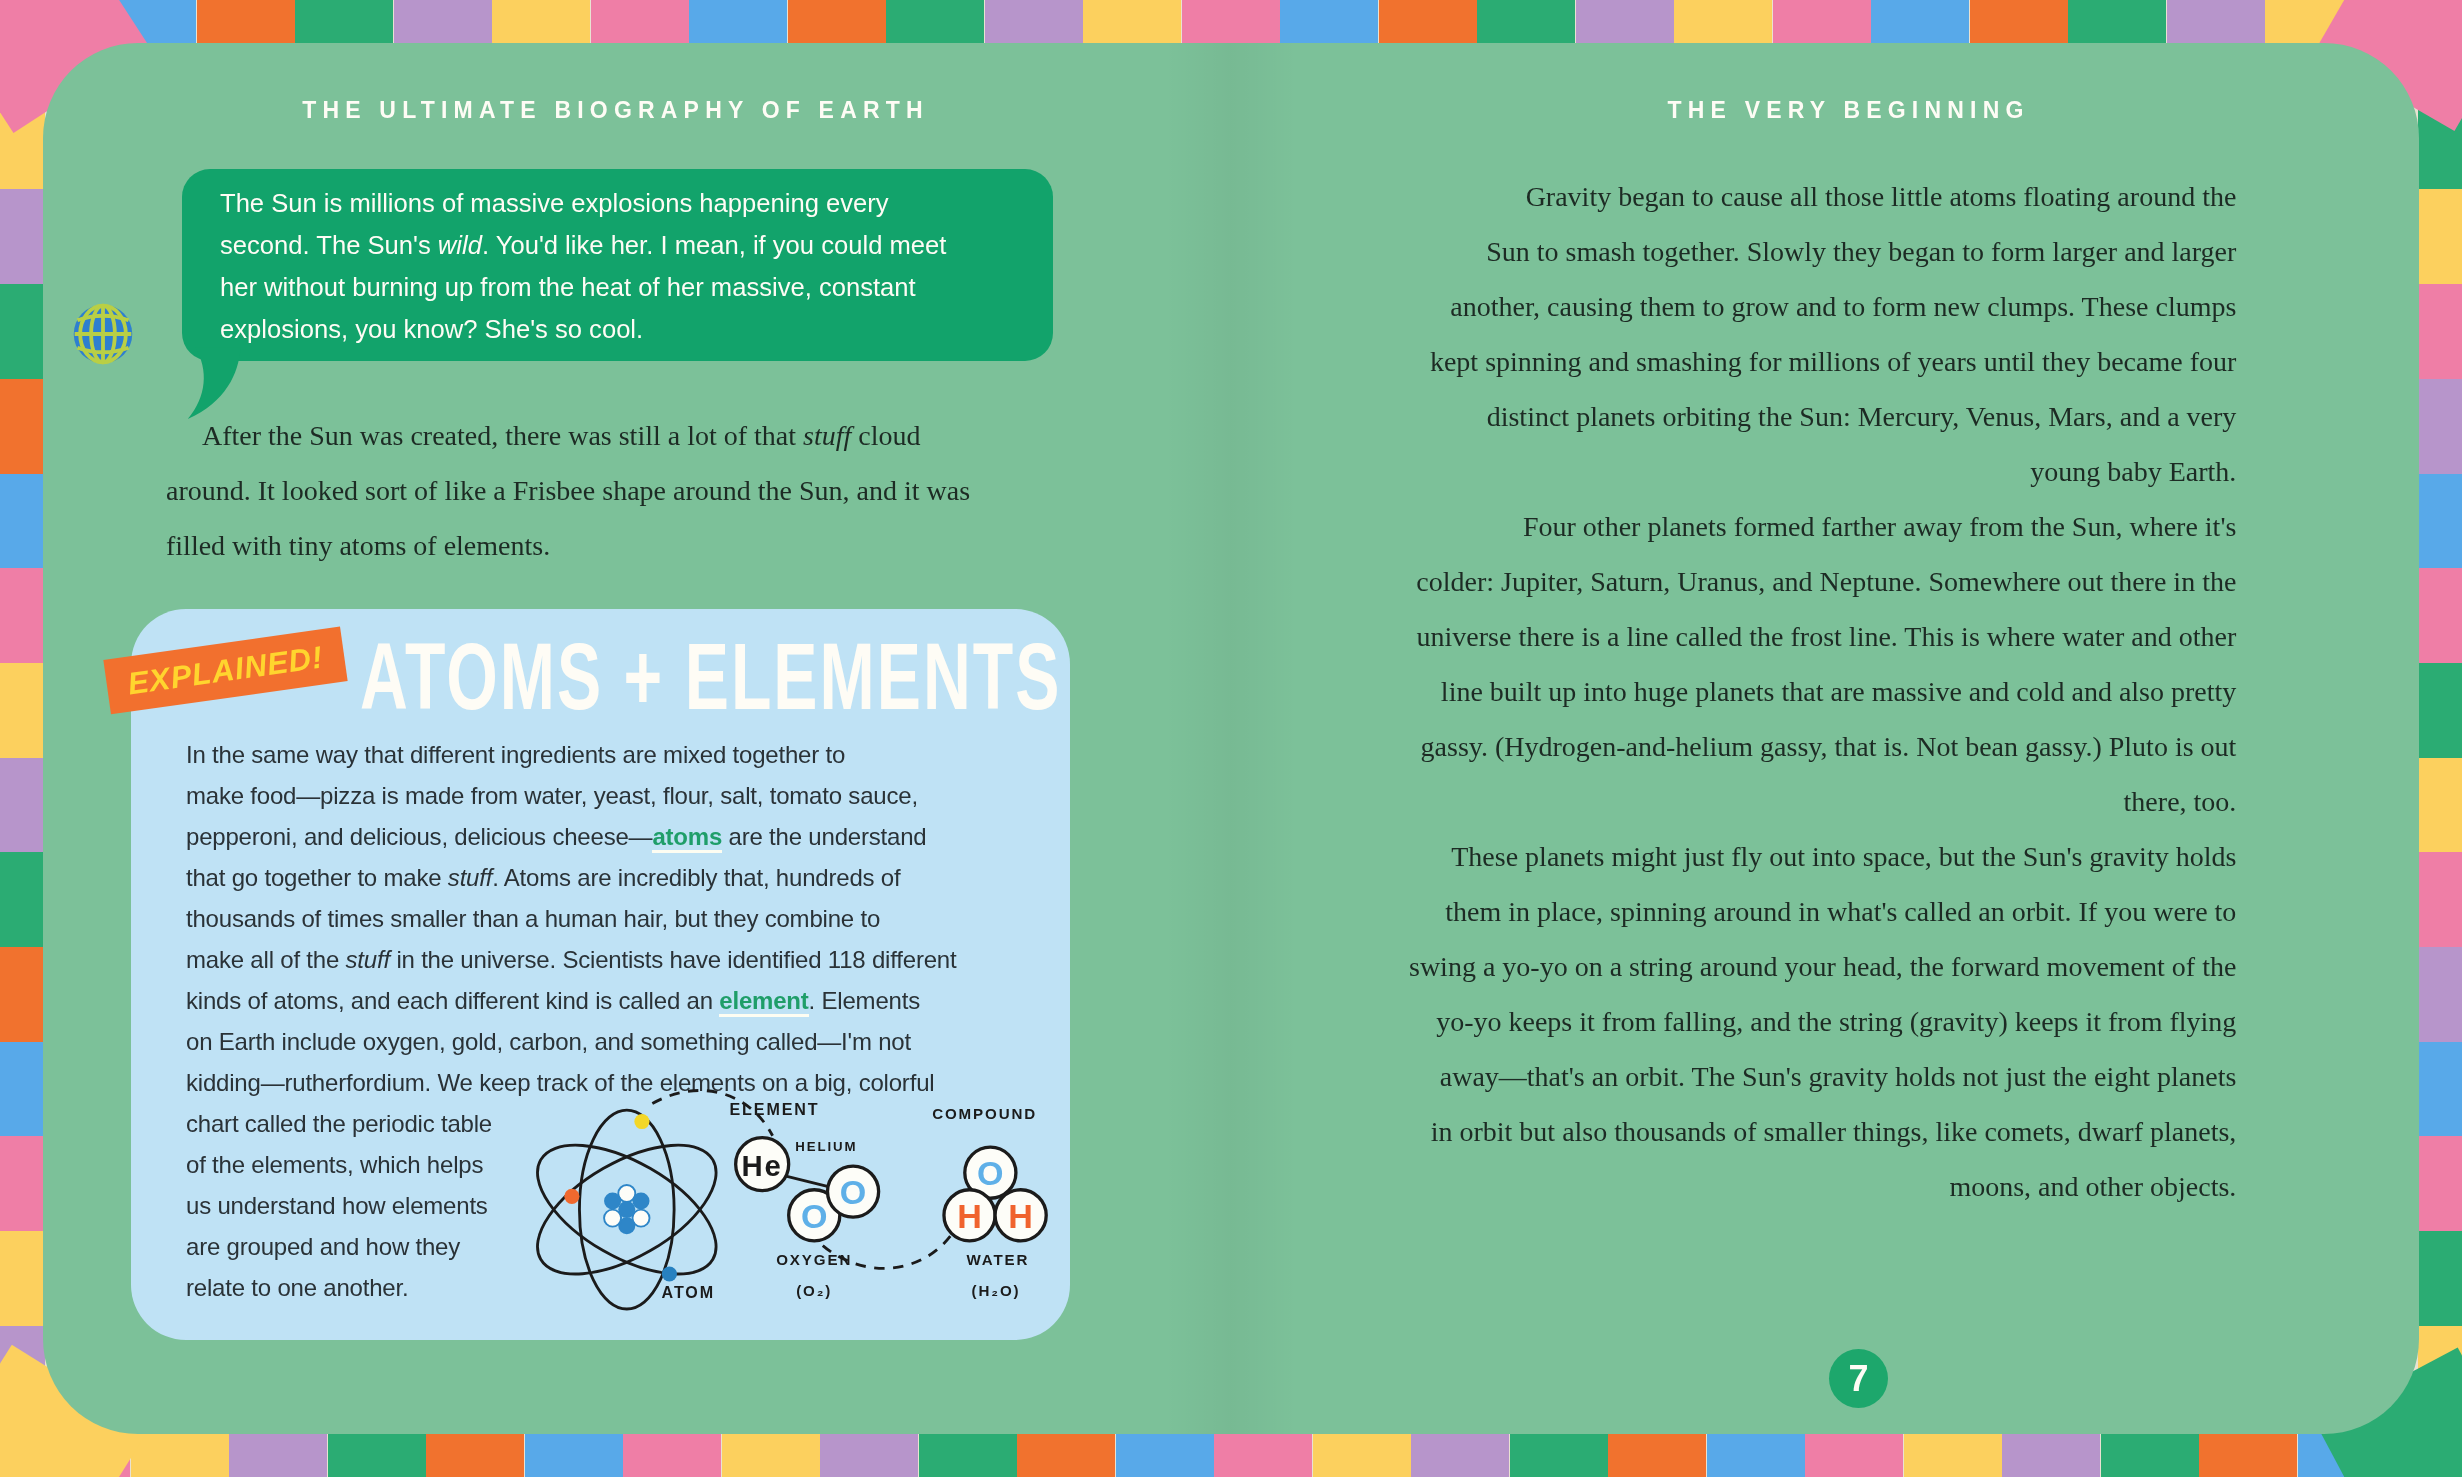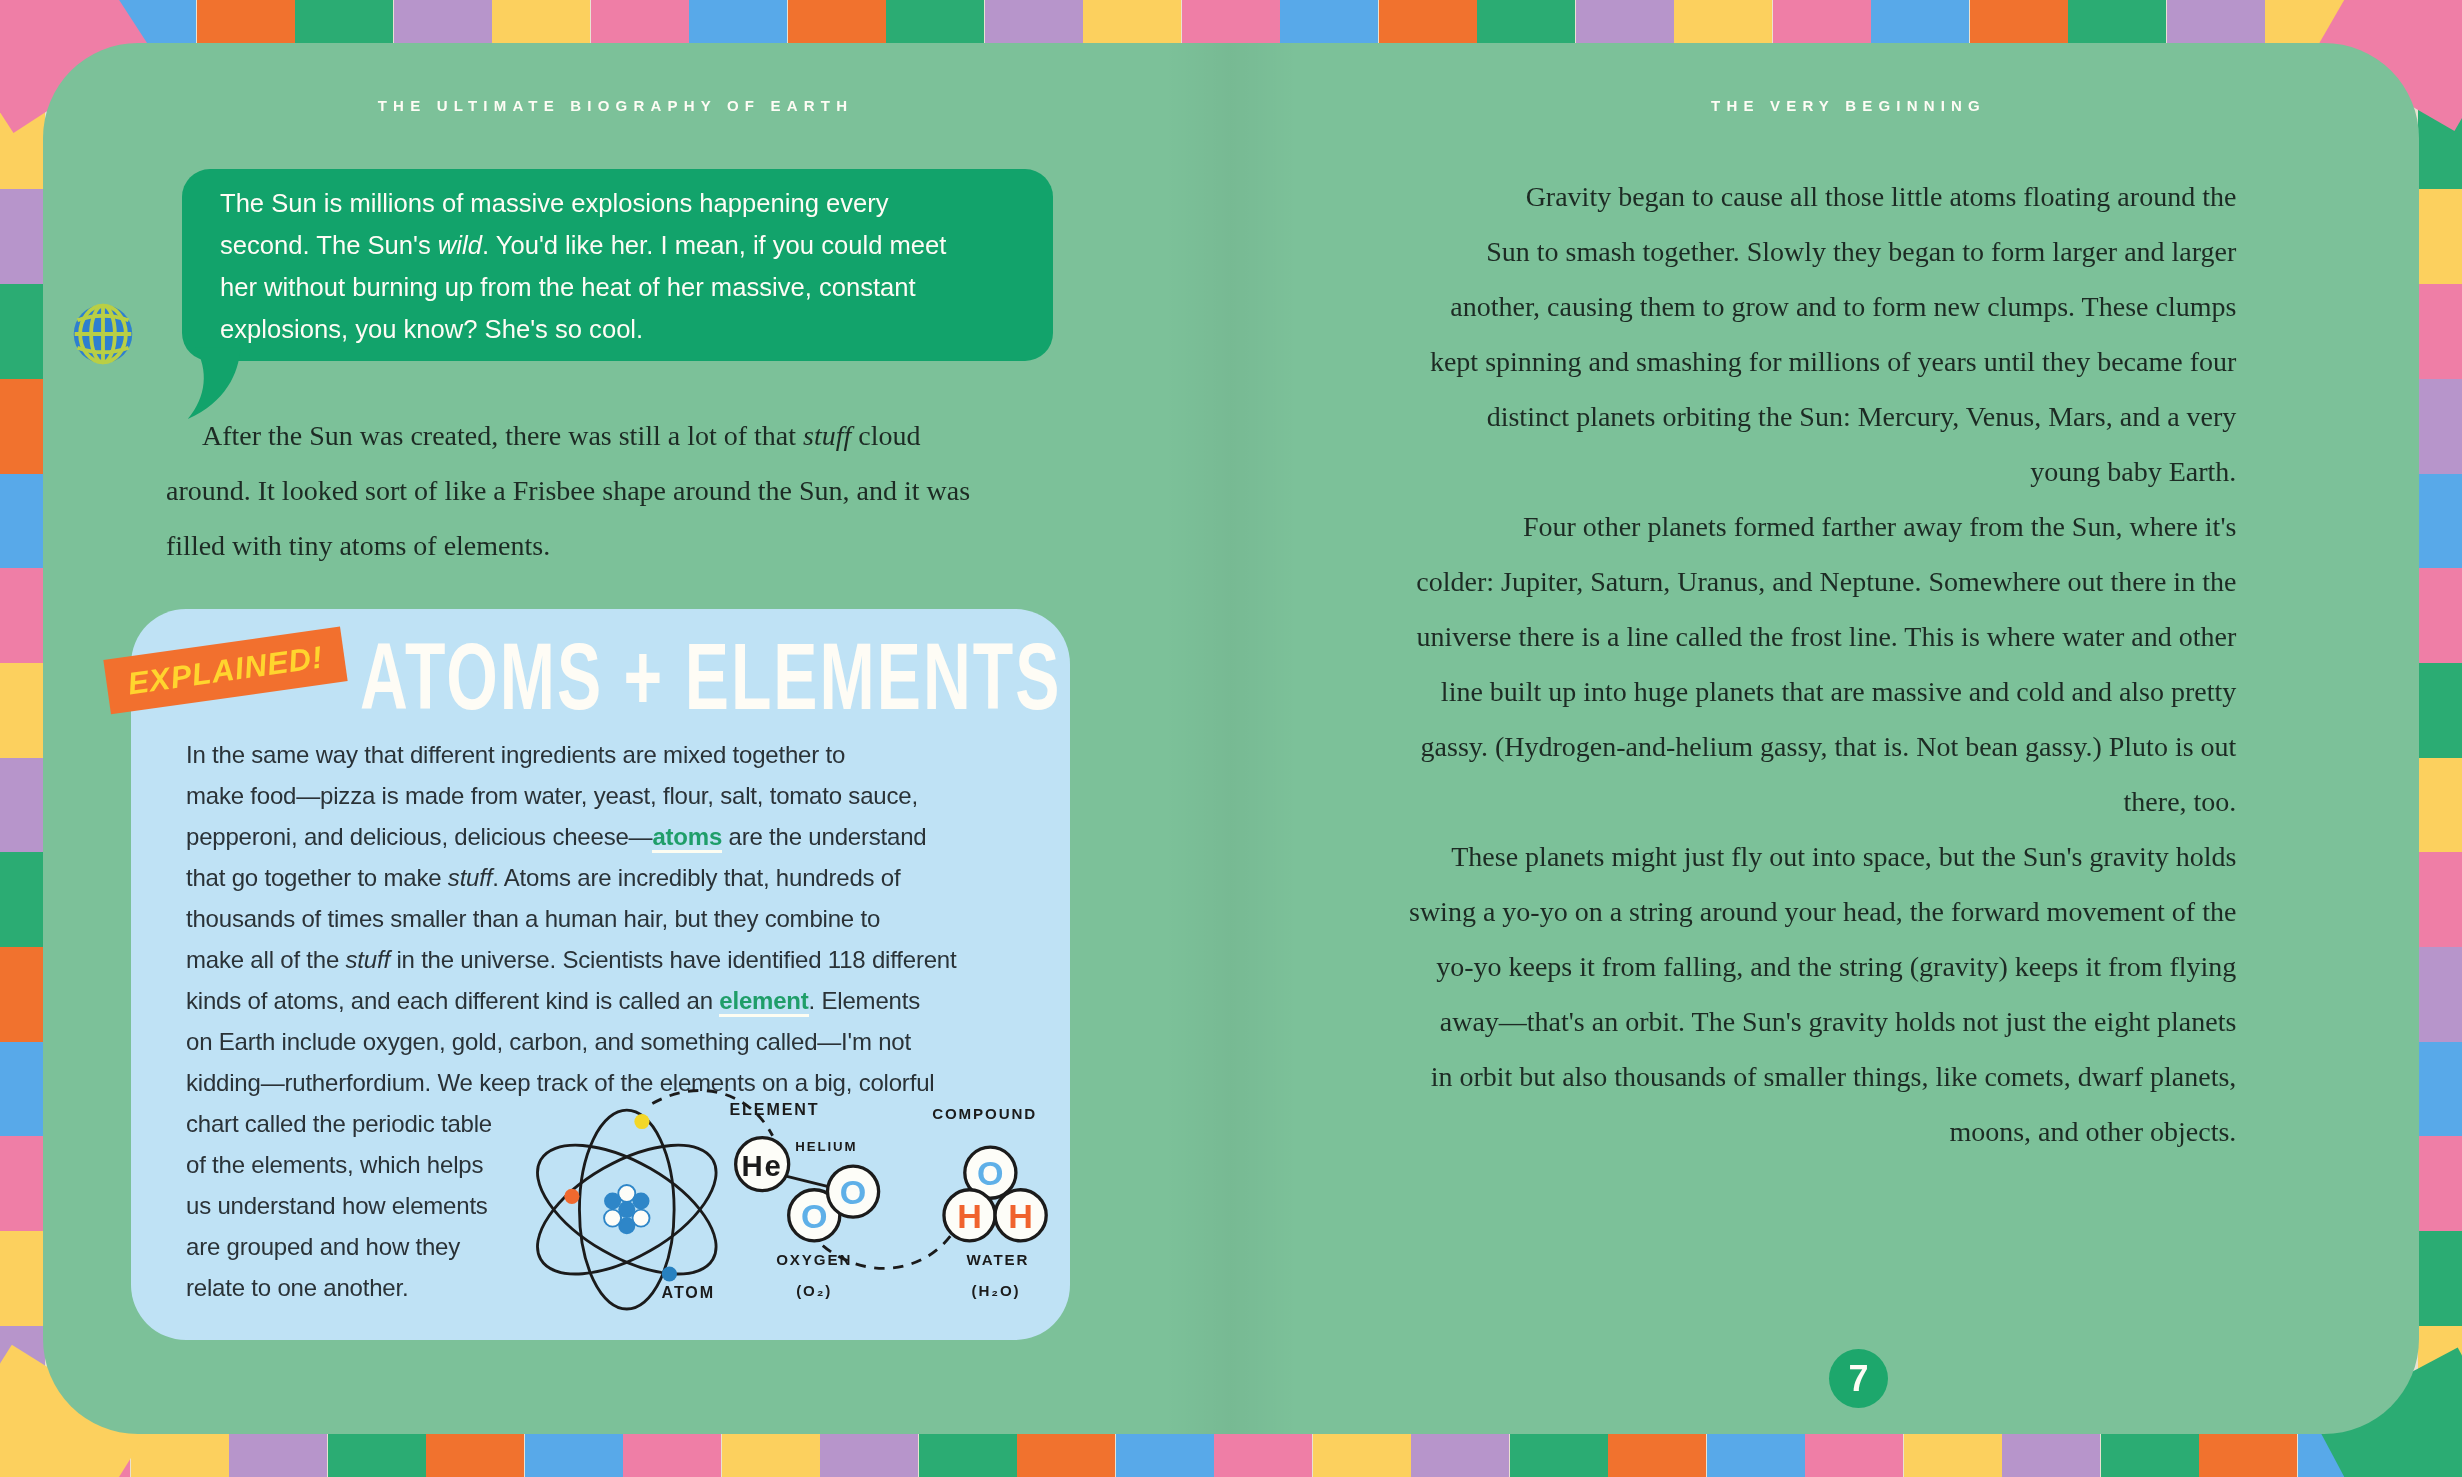--- a/index.html
+++ b/index.html
@@ -5,21 +5,21 @@
   html,body{margin:0;padding:0;background:#ffffff;}
   .stage{position:relative;width:2462px;height:1477px;overflow:hidden;
          font-family:"Liberation Sans",sans-serif;background:#e9e2d2;}
   #border-layer{position:absolute;inset:0;}
   .panel{position:absolute;left:43px;top:43px;right:43px;bottom:43px;
          background:#7cc199;border-radius:95px;}
   .panel::after{content:'';position:absolute;left:50%;top:0;bottom:0;width:133px;
          transform:translateX(-50%);pointer-events:none;
          background:linear-gradient(90deg,rgba(0,0,0,0) 0%,rgba(0,0,0,0.04) 50%,rgba(0,0,0,0) 100%);}
   .running-head{position:absolute;top:54px;width:947px;text-align:center;color:#fefcf5;
-         font-weight:bold;font-size:15px;letter-spacing:6.2px;}
+         font-weight:bold;font-size:23px;letter-spacing:6.2px;}
   .running-head.left{left:99px;}
   .running-head.right{left:1332px;}
 
   
   .bubble{position:absolute;left:139px;top:126px;width:871px;height:192px;
           background:#12a36b;border-radius:28px 28px 28px 28px;padding:13.3px 0 0 38px;
           box-sizing:border-box;}
   .bubble .line{white-space:nowrap;color:#fefcf5;font-size:25.6px;line-height:42px;}
   .bubble .i{font-style:italic;}
   .bubble-tail{position:absolute;left:1.9px;top:178px;}
@@ -272,20 +272,21 @@
         <div class="line"><span>kept spinning and smashing for millions of years until they became four</span></div>
         <div class="line"><span>distinct planets orbiting the Sun: Mercury, Venus, Mars, and a very</span></div>
         <div class="line"><span>young baby Earth.</span></div>
         <div class="line indent"><span>Four other planets formed farther away from the Sun, where it's</span></div>
         <div class="line"><span>colder: Jupiter, Saturn, Uranus, and Neptune. Somewhere out there in the</span></div>
         <div class="line"><span>universe there is a line called the frost line. This is where water and other</span></div>
         <div class="line"><span>line built up into huge planets that are massive and cold and also pretty</span></div>
         <div class="line"><span>gassy. (Hydrogen-and-helium gassy, that is. Not bean gassy.) Pluto is out</span></div>
         <div class="line"><span>there, too.</span></div>
         <div class="line indent"><span>These planets might just fly out into space, but the Sun's gravity holds</span></div>
+        <div class="line"><span>them in place, spinning around in what's called an orbit. If you were to</span></div>
         <div class="line"><span>swing a yo-yo on a string around your head, the forward movement of the</span></div>
         <div class="line"><span>yo-yo keeps it from falling, and the string (gravity) keeps it from flying</span></div>
         <div class="line"><span>away—that's an orbit. The Sun's gravity holds not just the eight planets</span></div>
         <div class="line"><span>in orbit but also thousands of smaller things, like comets, dwarf planets,</span></div>
         <div class="line"><span>moons, and other objects.</span></div>
       </div>
 
     <div class="page-number">7</div>
   </div>
 </div>

